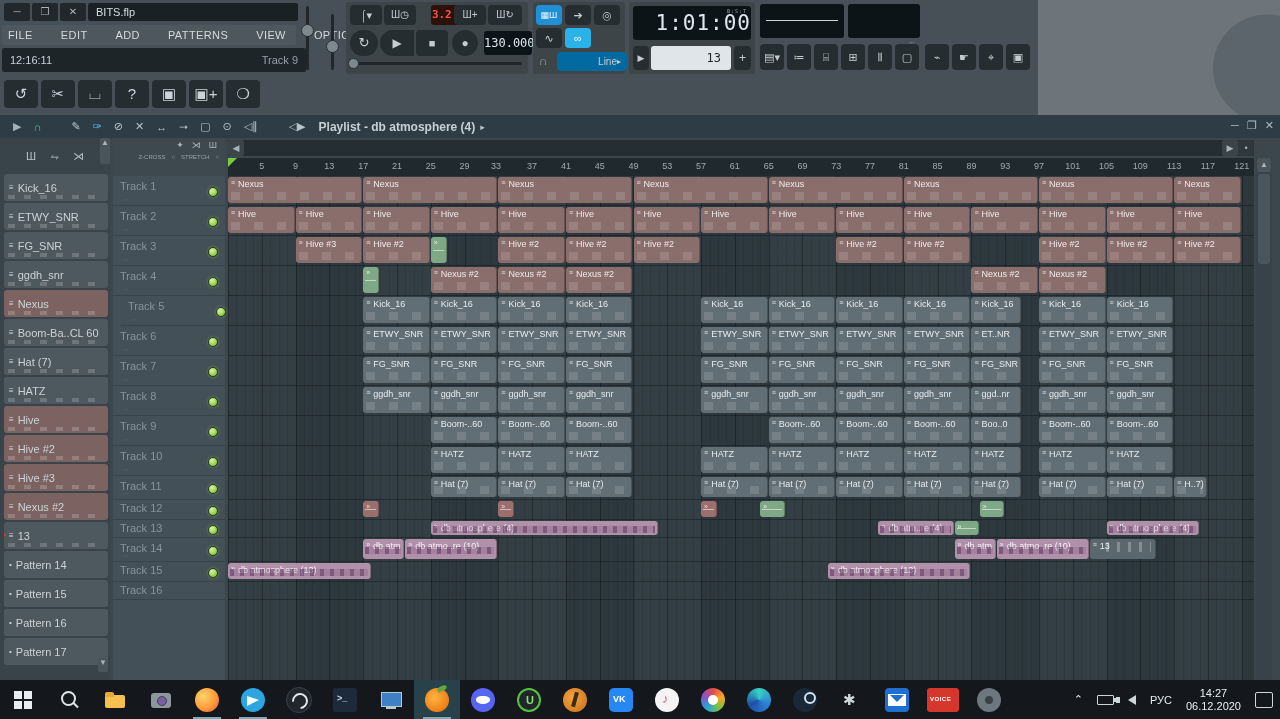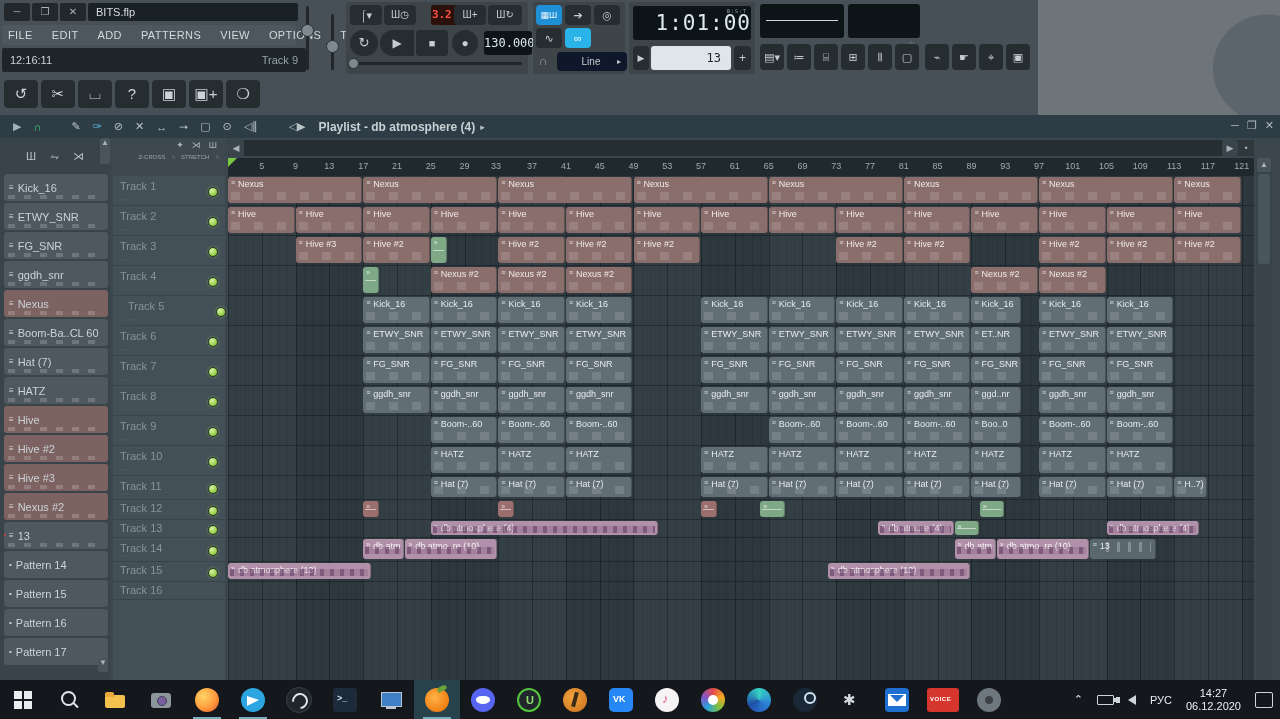--- a/index.html
+++ b/index.html
@@ -9,21 +9,21 @@
   .abs{position:absolute;}
 
   
   #toolbar{left:0;top:0;width:1280px;height:115px;background:#475056;}
   #logoPanel{left:1038px;top:0;width:242px;height:115px;background:#6d757a;}
   .winbtn{width:26px;height:18px;background:#21272b;color:#aab5ba;font-size:10px;
           line-height:18px;text-align:center;border-radius:2px;}
   #titleField{left:88px;top:3px;width:202px;height:18px;background:#1a2125;color:#d7dee1;
           font-size:11px;line-height:18px;padding-left:8px;border-radius:2px;}
   #menubar{left:2px;top:25px;width:288px;height:20px;background:#4d575d;border-radius:2px;
-          display:flex;align-items:center;padding-left:6px;gap:19px;}
+          display:flex;align-items:center;padding-left:6px;gap:28px;}
   #menubar span{color:#d3dadd;font-size:11px;letter-spacing:.4px;}
   #hintbar{left:2px;top:48px;width:288px;height:24px;background:#1d2529;border-radius:2px;
           color:#ccd4d8;font-size:11px;display:flex;align-items:center;justify-content:space-between;
           padding:0 8px;}
   #hintbar .trk{color:#97a2a8;}
   
   .vslider{width:3px;background:#20262a;border-radius:2px;}
   .sknob{width:11px;height:11px;border-radius:50%;background:#7d898f;border:1px solid #2a3134;}
   
   .panel{background:#3d4549;border-radius:3px;}
@@ -221,21 +221,21 @@
       <div class="abs sknob" style="left:2px;top:56px;width:9px;height:9px;"></div>
     </div>
 
     <div class="abs panel" style="left:533px;top:2px;width:92px;height:72px;">
       <div class="abs tbtn blue" style="left:3px;top:3px;width:26px;height:20px;font-size:9px;line-height:20px;">▦Ш</div>
       <div class="abs tbtn" style="left:32px;top:3px;width:26px;height:20px;font-size:11px;line-height:20px;">➔</div>
       <div class="abs tbtn" style="left:61px;top:3px;width:26px;height:20px;font-size:11px;line-height:20px;">◎</div>
       <div class="abs tbtn" style="left:3px;top:26px;width:26px;height:20px;font-size:11px;line-height:20px;">∿</div>
       <div class="abs tbtn teal" style="left:32px;top:26px;width:26px;height:20px;font-size:11px;line-height:20px;">∞</div>
       <div class="abs" style="left:6px;top:52px;color:#9aa5ab;font-size:12px;">∩</div>
-      <div class="abs tbtn" style="left:24px;top:50px;width:62px;height:19px;background:#0f172a;font-size:10px;line-height:19px;text-align:center;padding-left:8px;">
+      <div class="abs tbtn" style="left:24px;top:50px;width:62px;height:19px;background:#0369a1;font-size:10px;line-height:19px;text-align:right;padding-left:8px;">
         <span>Line</span>
         <span style="float:right;margin-right:6px;font-size:8px;">▸</span>
       </div>
     </div>
 
     <div class="abs panel" style="left:629px;top:2px;width:126px;height:72px;">
       <div class="abs lcd" style="left:4px;top:4px;width:118px;height:34px;">
         <div id="bst">B:S:T</div>
         <div id="timeLcd" style="line-height:34px;">1:01:00</div>
       </div>

